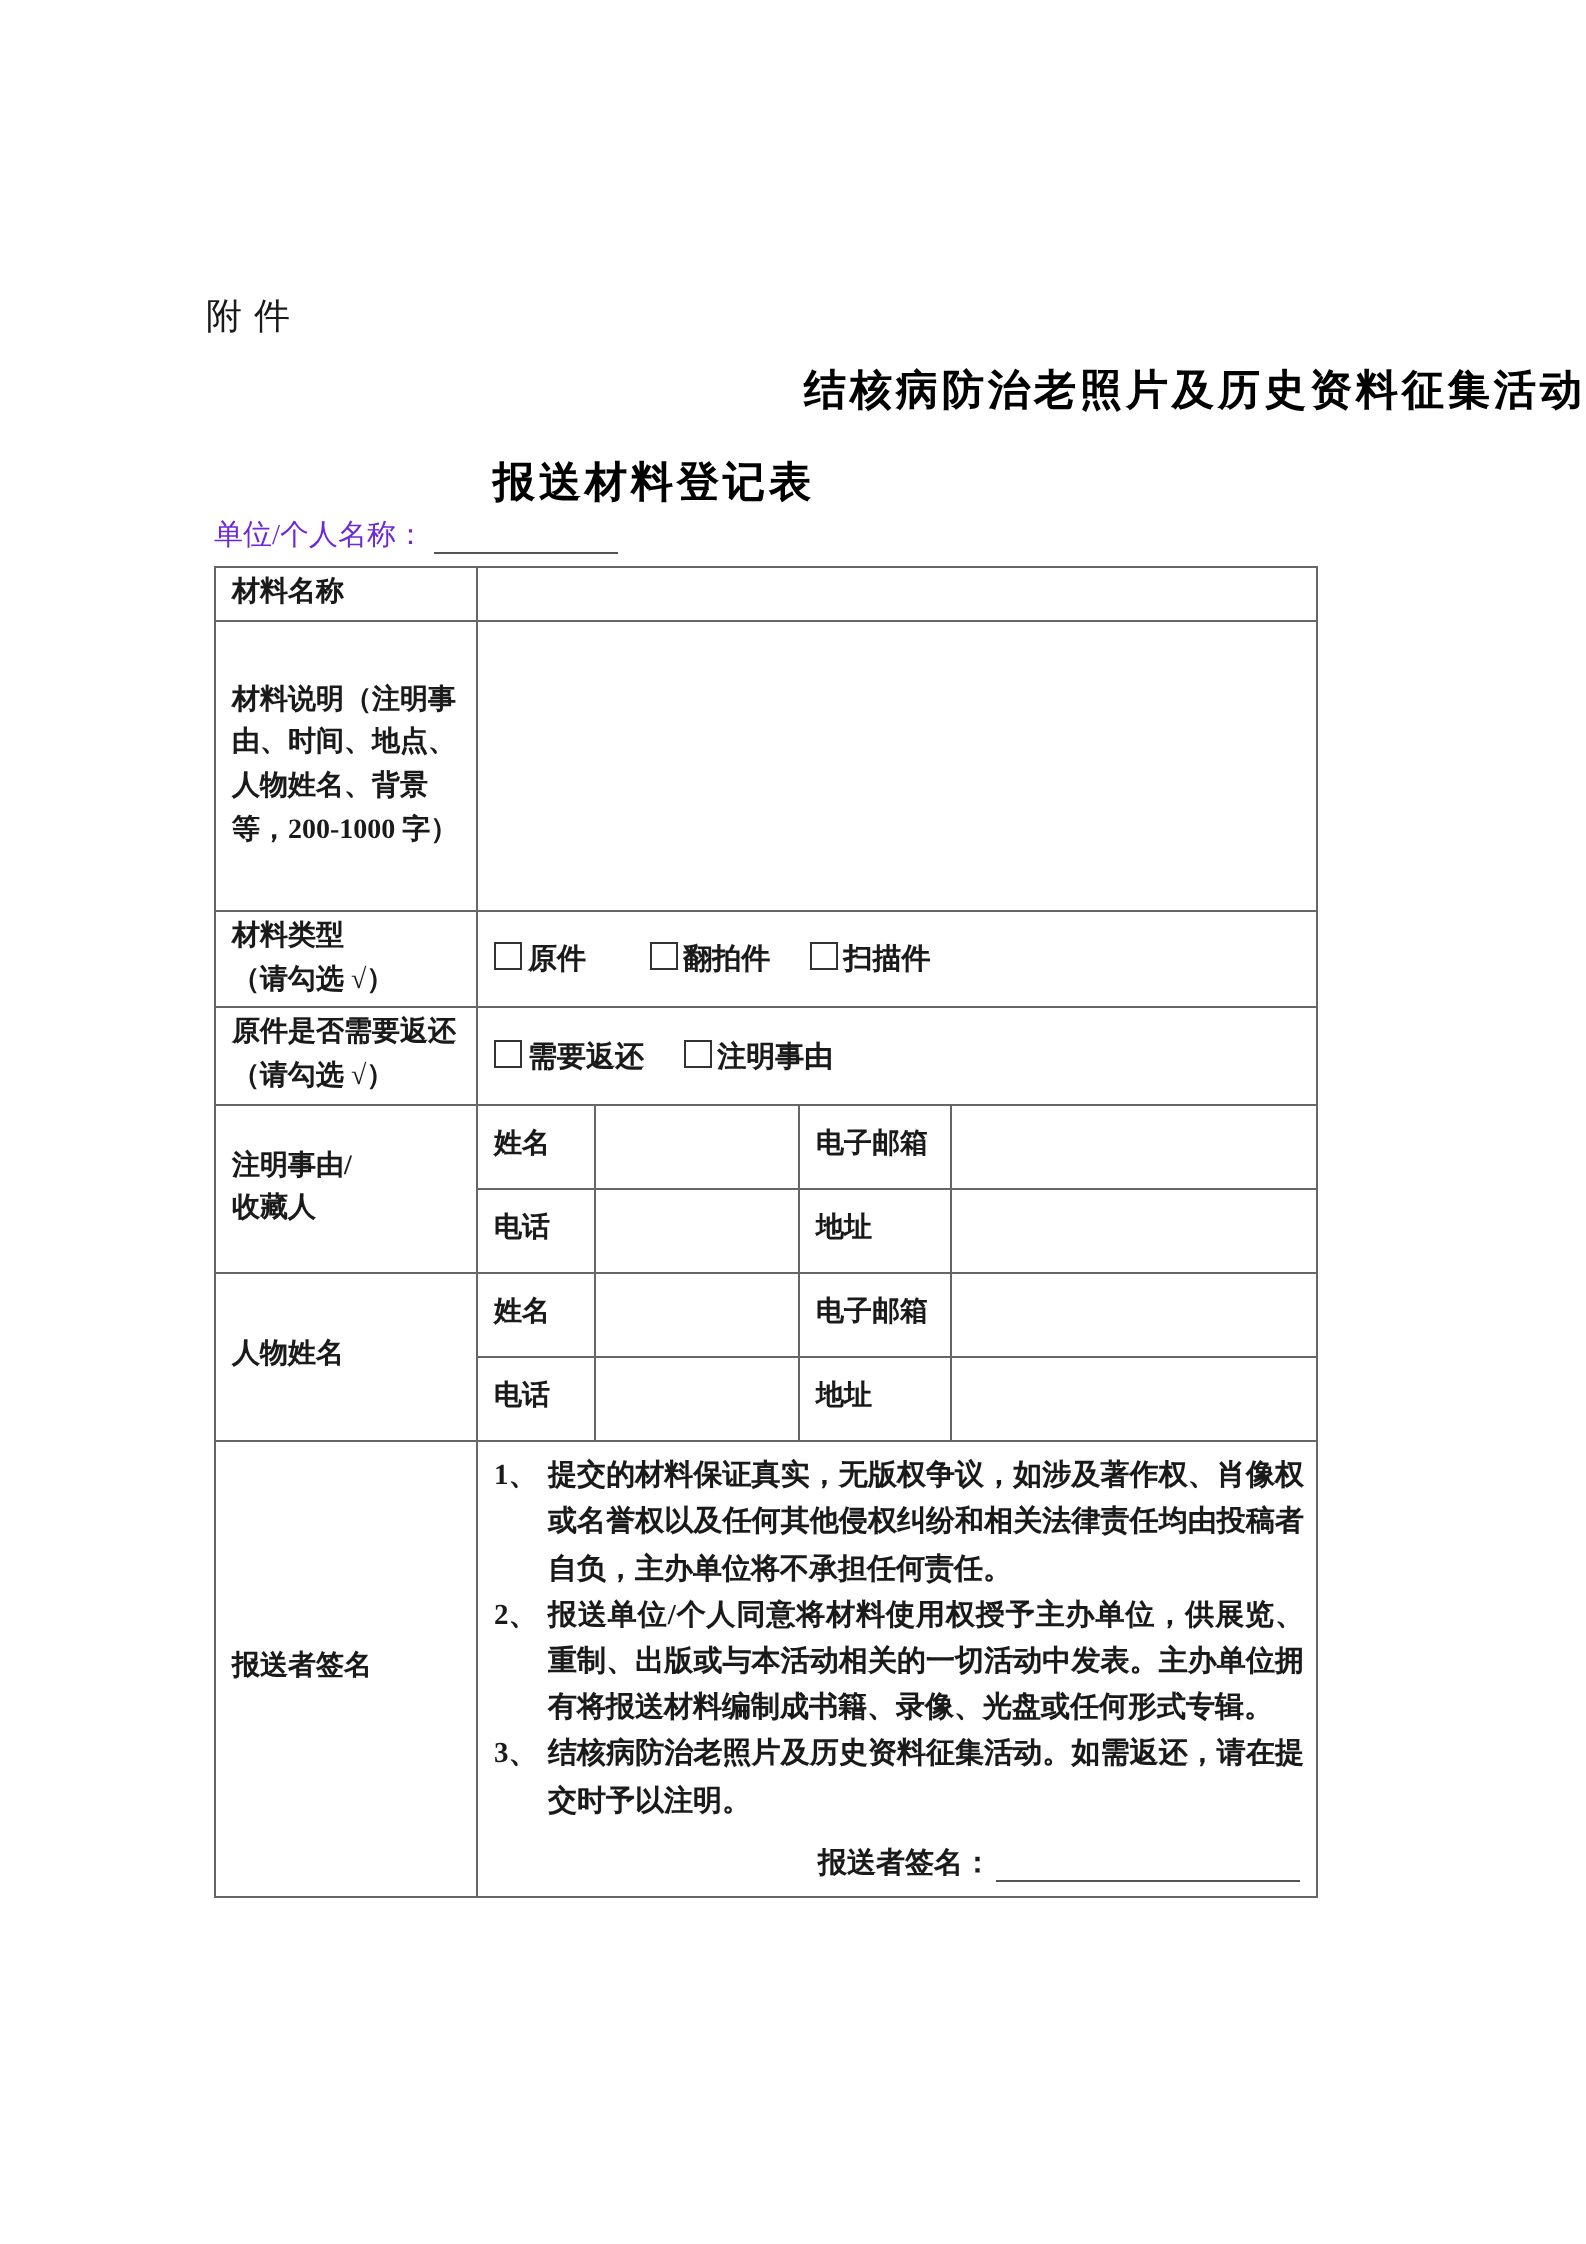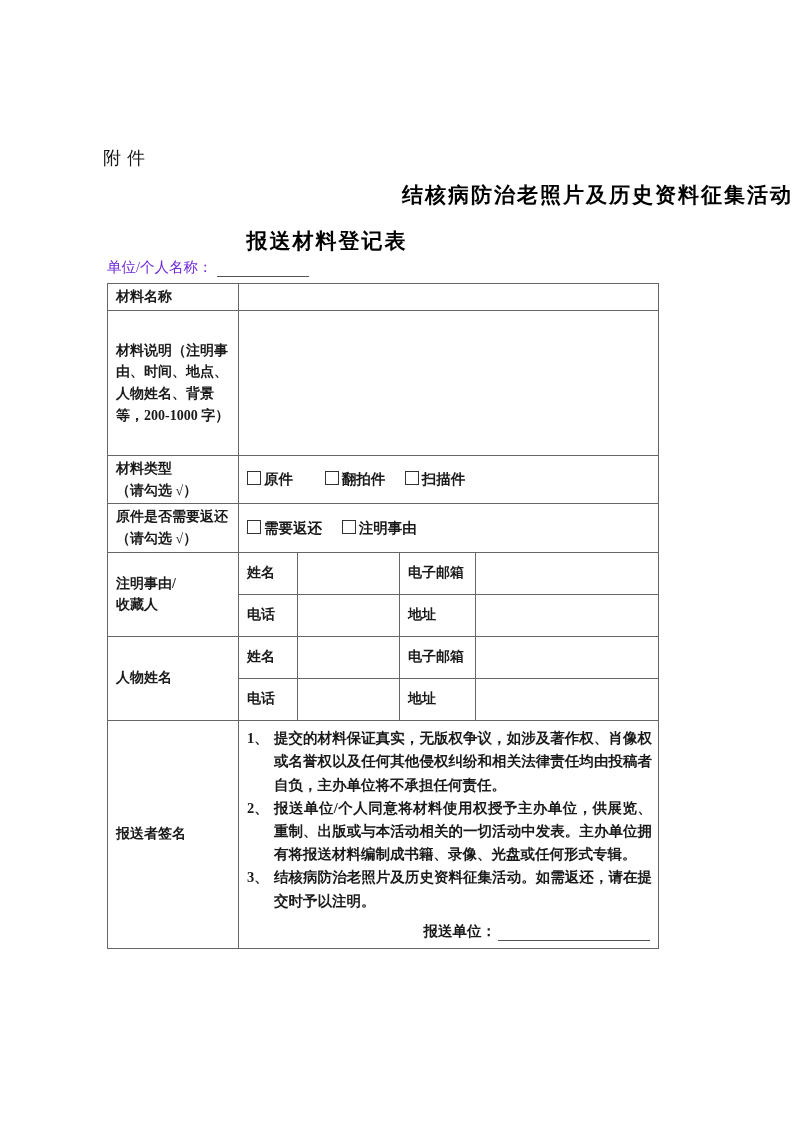--- a/index.html
+++ b/index.html
@@ -166,19 +166,19 @@
         </div>
         <div class="decl-item">
           <span class="decl-num">2、</span>
           <span class="decl-text">报送单位/个人同意将材料使用权授予主办单位，供展览、重制、出版或与本活动相关的一切活动中发表。主办单位拥有将报送材料编制成书籍、录像、光盘或任何形式专辑。</span>
         </div>
         <div class="decl-item">
           <span class="decl-num">3、</span>
           <span class="decl-text">结核病防治老照片及历史资料征集活动。如需返还，请在提交时予以注明。</span>
         </div>
         <div class="sig-row">
-          <span>报送单位：</span><span class="fill-line"></span>
+          <span>报送者签名：</span><span class="fill-line"></span>
         </div>
       </div>
     </td>
   </tr>
 </tbody>
   </table>
 
 </body></html>

